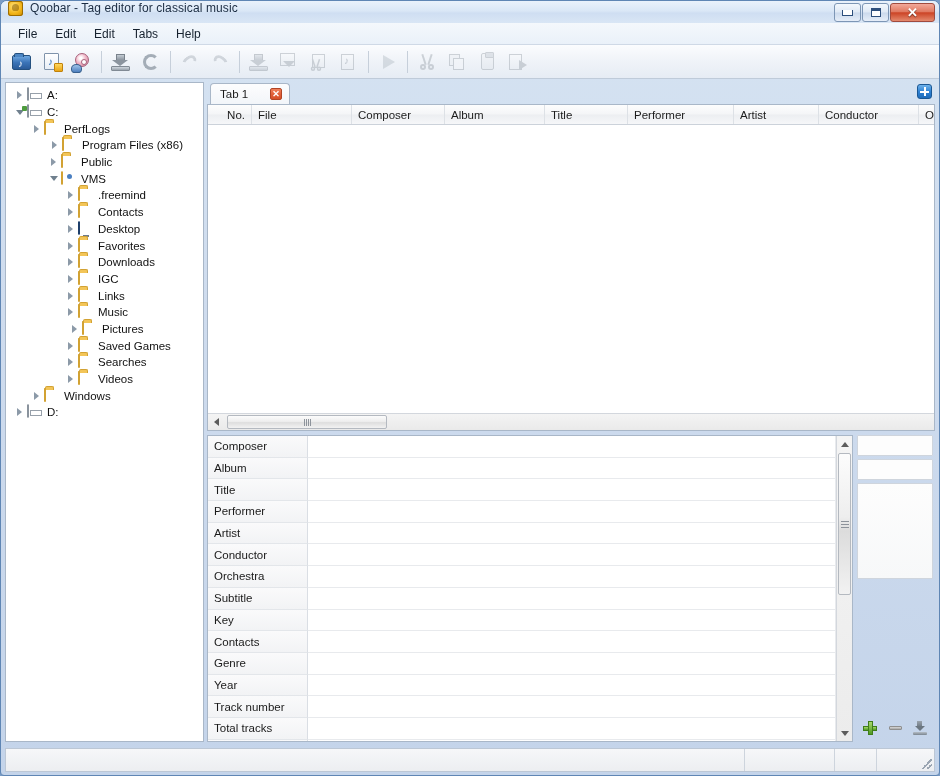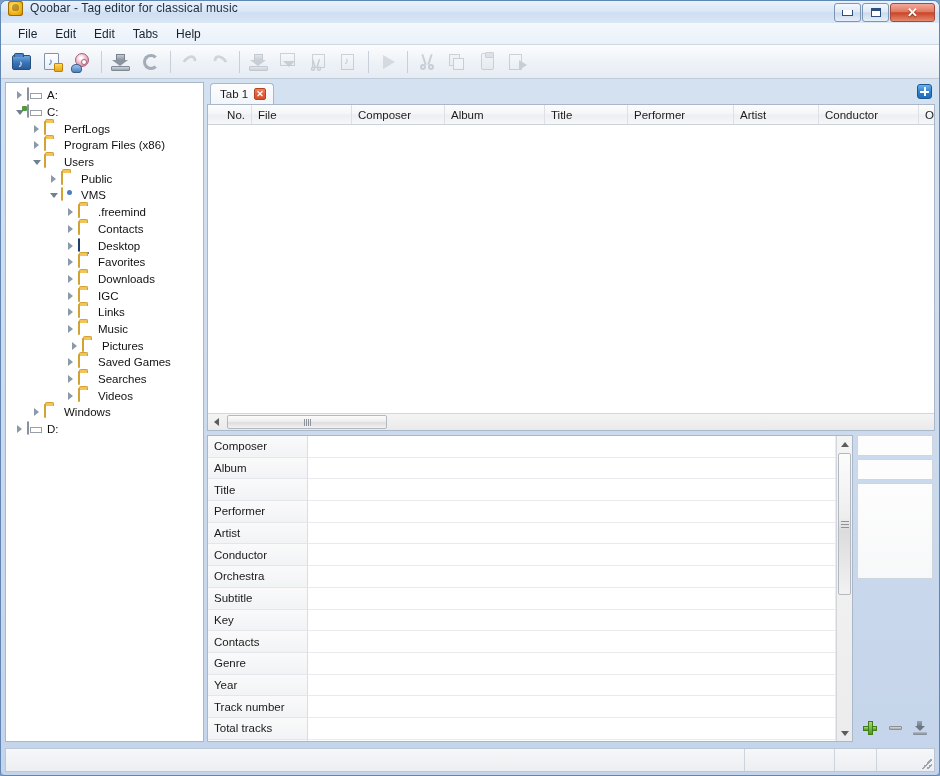--- a/index.html
+++ b/index.html
@@ -278,21 +278,21 @@
   .tab {
     height: 21px;
     margin-left: 3px;
     padding: 0 7px 0 9px;
     background: linear-gradient(to bottom, #fdfdfe 0%, #f2f5f9 100%);
     border: 1px solid #a9b7c8;
     border-bottom: none;
     border-radius: 4px 4px 0 0;
     display: flex;
     align-items: center;
-    gap: 6px;
+    gap: 22px;
     font-size: 11.5px;
     color: #1a1a1a;
     cursor: default;
   }
   .tab-close {
     width: 12px; height: 12px;
     border-radius: 2px;
     background: linear-gradient(to bottom, #f0805a 0%, #e2603a 50%, #d64f28 100%);
     border: 1px solid #b14425;
     display: flex; align-items: center; justify-content: center;
@@ -860,33 +860,26 @@
             <span class="ticon"><span class="ic-drive hdd"></span></span>
             <span class="tlabel">C:</span>
           </div>
           <div class="trow" style="padding-left: 23px;">
             <span class="arrow closed">
               <i></i>
             </span>
             <span class="ticon"><span class="ic-folder"><span class="ovl"></span></span></span>
             <span class="tlabel">PerfLogs</span>
           </div>
-          <div class="trow" style="padding-left: 23px;">
+          <div class="trow" style="padding-left: 41px;">
             <span class="arrow closed">
               <i></i>
             </span>
             <span class="ticon"><span class="ic-folder"><span class="ovl"></span></span></span>
             <span class="tlabel">Program Files (x86)</span>
-          </div>
-          <div class="trow" style="padding-left: 23px;">
-            <span class="arrow open">
-              <i></i>
-            </span>
-            <span class="ticon"><span class="ic-folder"><span class="ovl"></span></span></span>
-            <span class="tlabel">Users</span>
           </div>
           <div class="trow" style="padding-left: 40px;">
             <span class="arrow closed">
               <i></i>
             </span>
             <span class="ticon"><span class="ic-folder"><span class="ovl"></span></span></span>
             <span class="tlabel">Public</span>
           </div>
           <div class="trow" style="padding-left: 40px;">
             <span class="arrow open">

